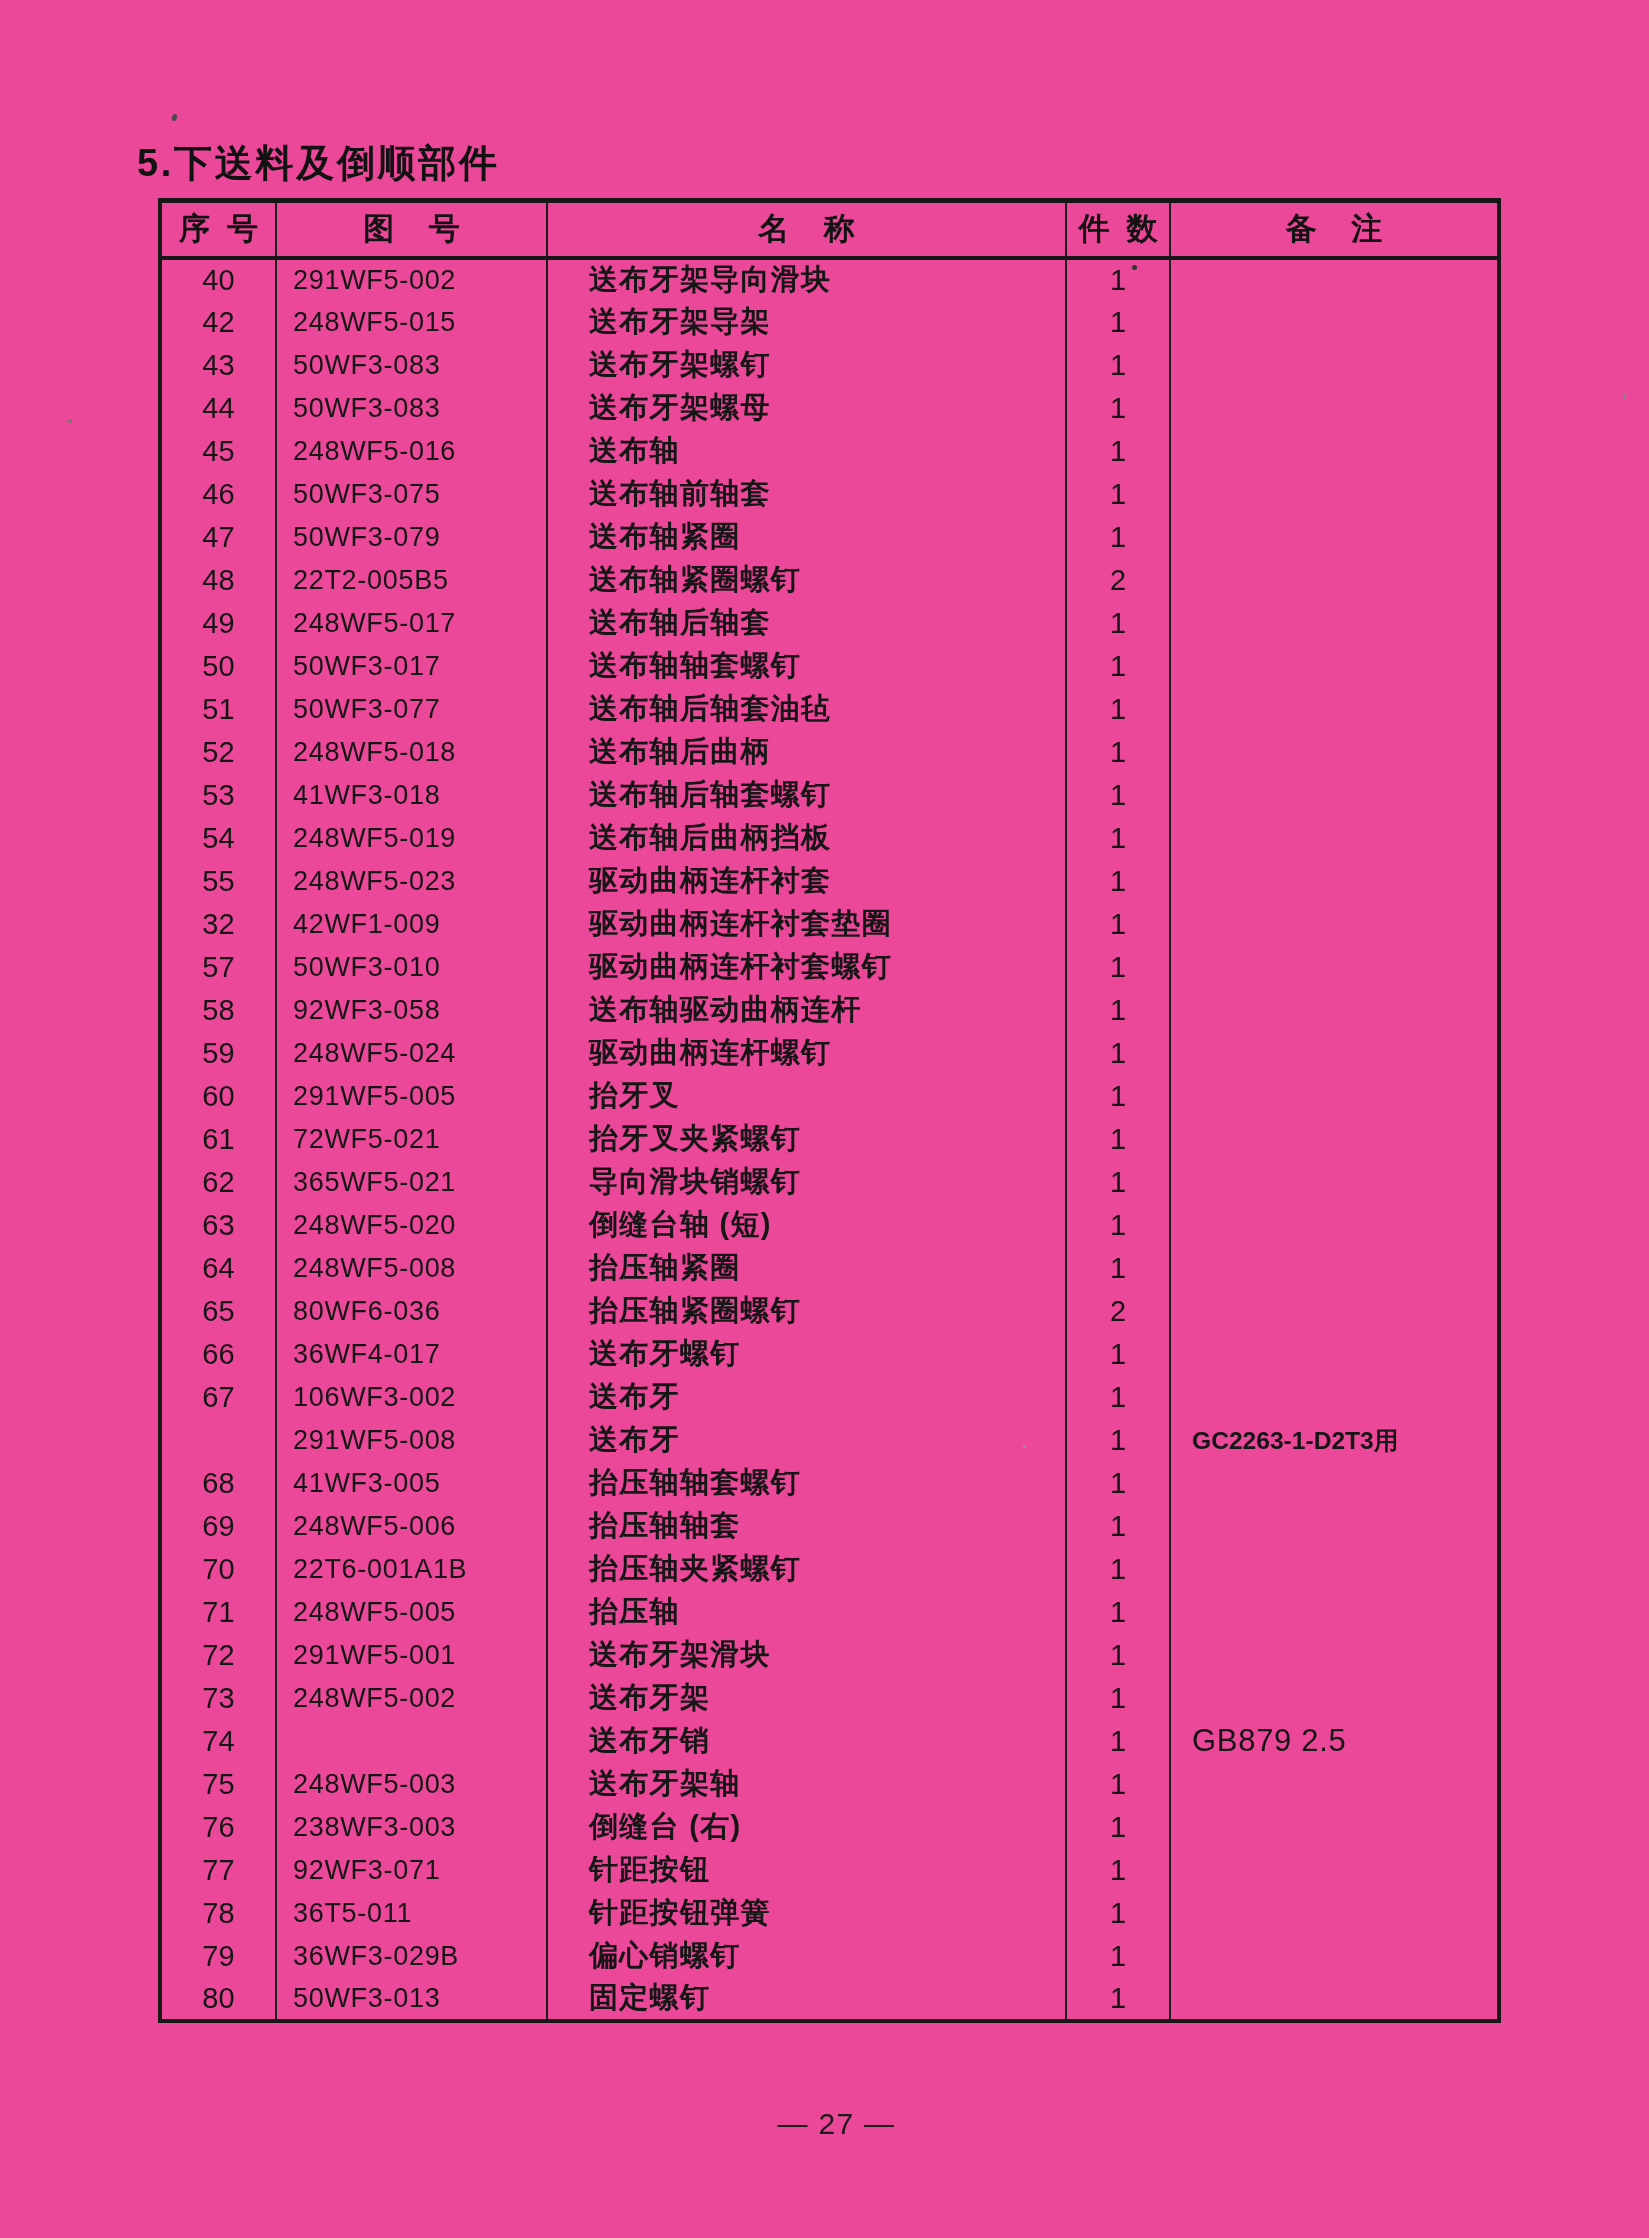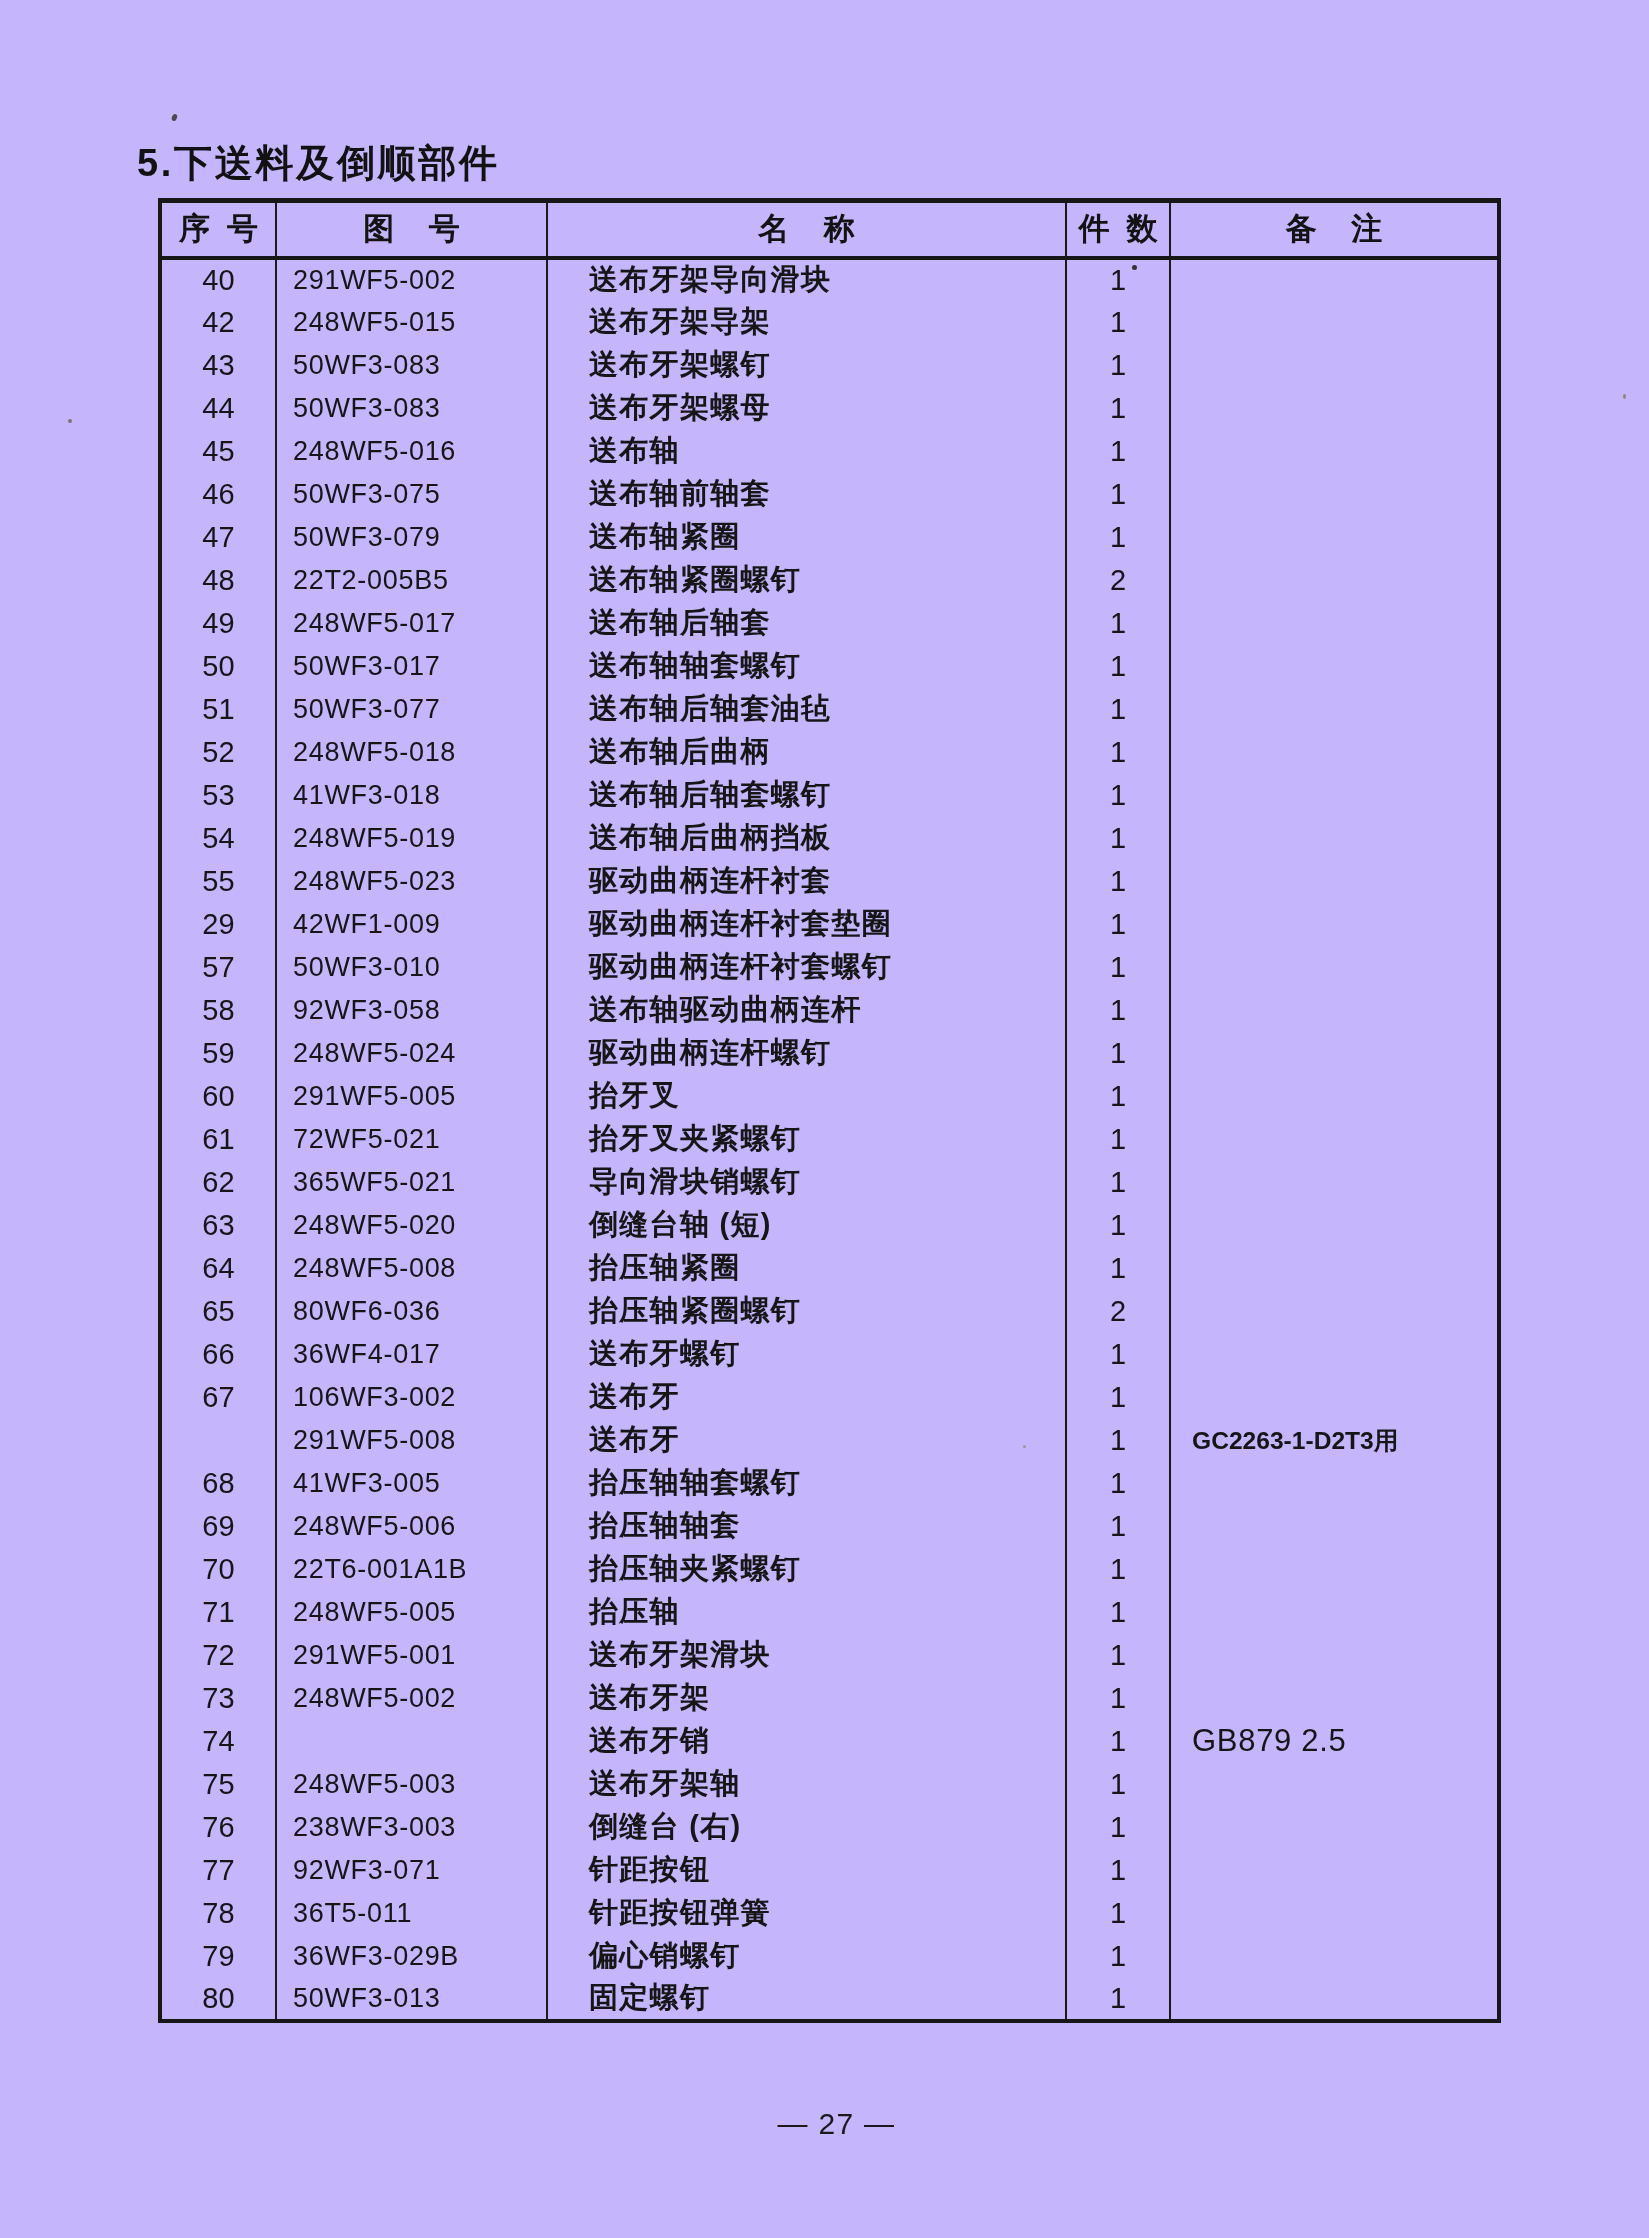--- a/index.html
+++ b/index.html
@@ -4,21 +4,21 @@
 <style>
   html,body{margin:0;padding:0;}
   body{
     width:1649px;height:2239px;
     background:#ffffff;
     font-family:"Liberation Sans","DejaVu Sans",sans-serif;
     color:#141414;
     position:relative;
     overflow:hidden;
   }
-  .page{position:absolute;inset:0;background:#c4b5fd;}
+  .page{position:absolute;inset:0;background:#ec4899;}
   .title{
     position:absolute;left:137px;top:138px;
     font-size:38px;font-weight:700;letter-spacing:2.7px;
     color:#121212;white-space:pre;
   }
   table.parts{
     position:absolute;left:158px;top:198px;
     width:1339px;
     border-collapse:collapse;
     table-layout:fixed;
@@ -187,21 +187,21 @@
           <td class="note"></td>
         </tr>
         <tr>
           <td class="no">55</td>
           <td class="part">248WF5-023</td>
           <td class="name">驱动曲柄连杆衬套</td>
           <td class="qty">1</td>
           <td class="note"></td>
         </tr>
         <tr>
-          <td class="no">29</td>
+          <td class="no">32</td>
           <td class="part">42WF1-009</td>
           <td class="name">驱动曲柄连杆衬套垫圈</td>
           <td class="qty">1</td>
           <td class="note"></td>
         </tr>
         <tr>
           <td class="no">57</td>
           <td class="part">50WF3-010</td>
           <td class="name">驱动曲柄连杆衬套螺钉</td>
           <td class="qty">1</td>

